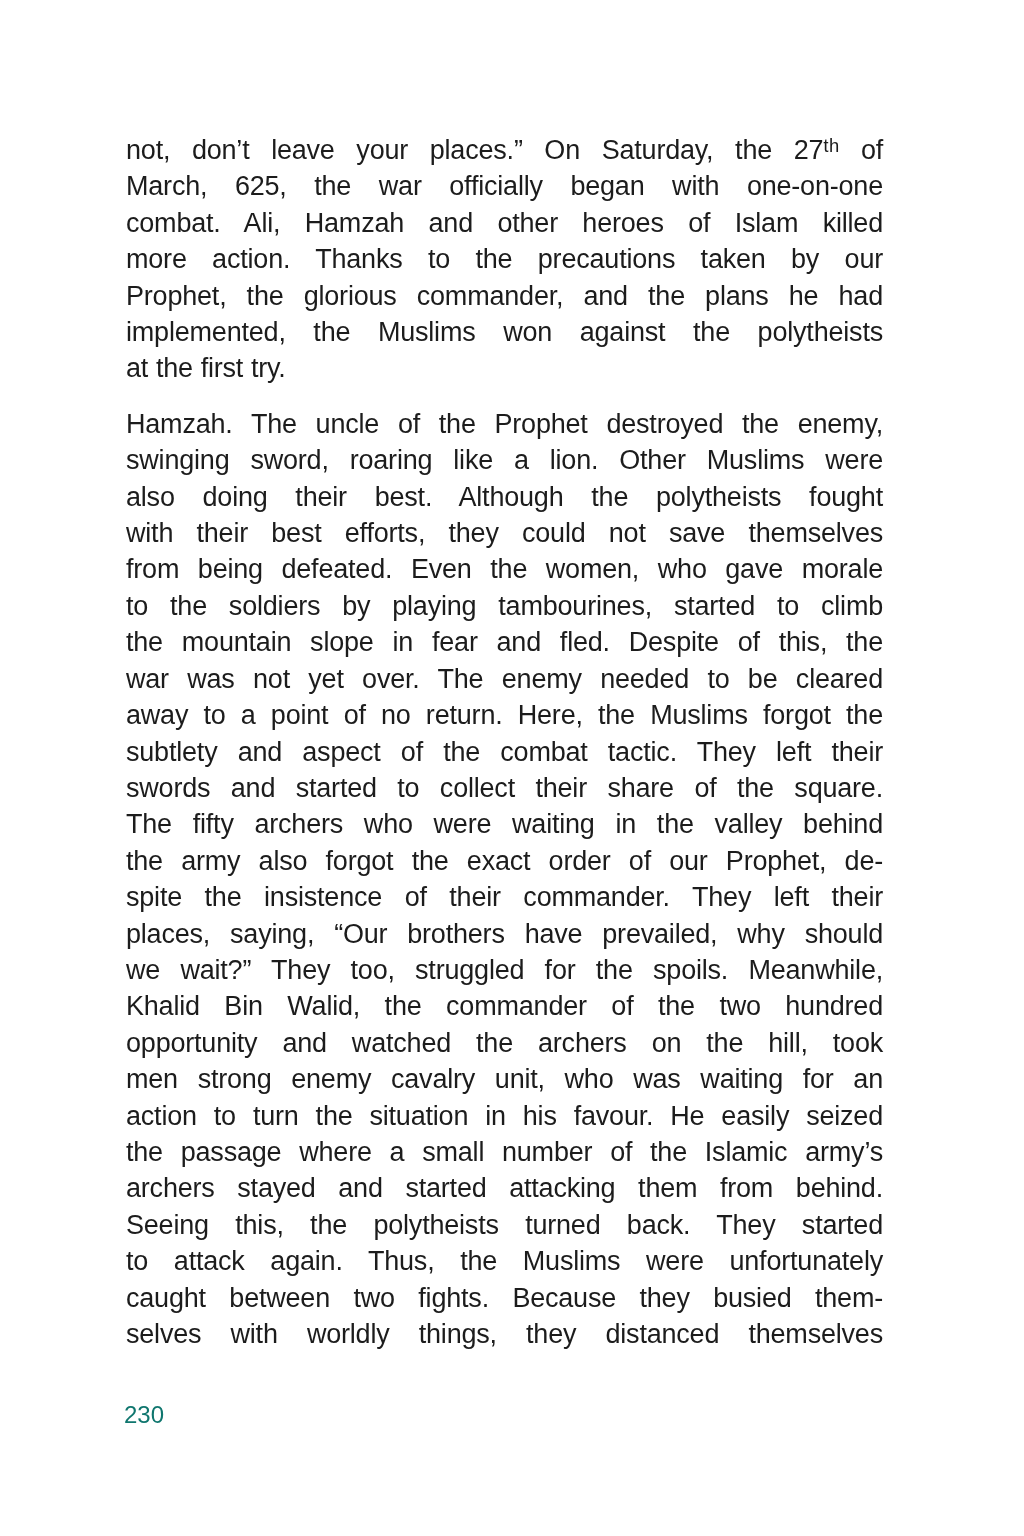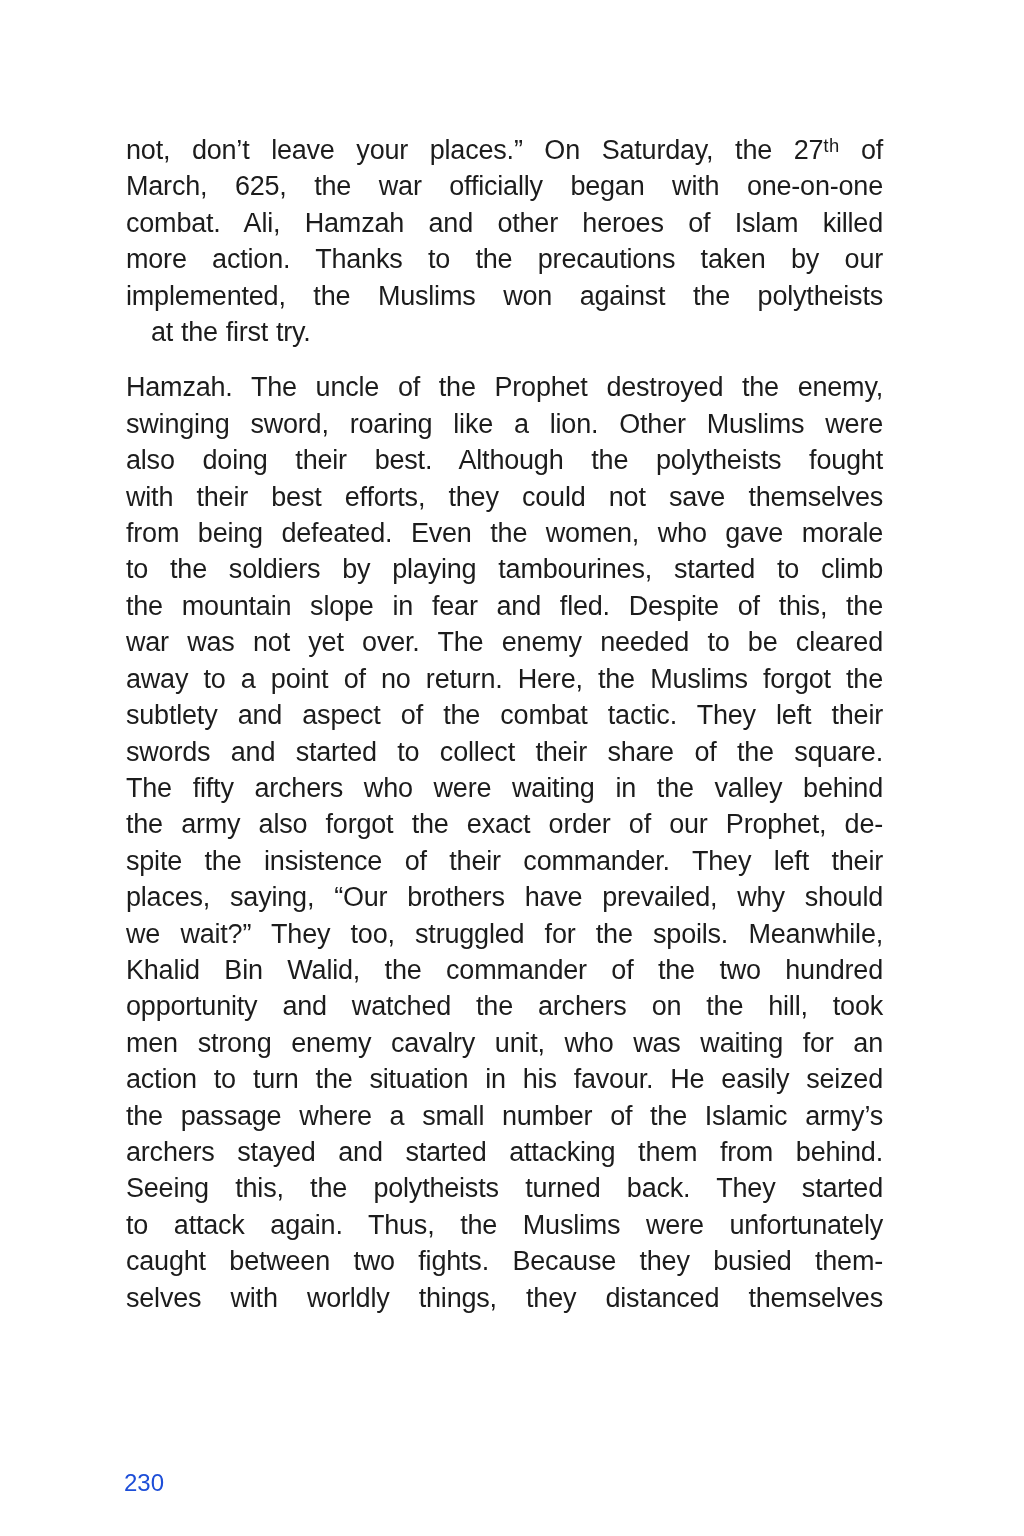--- a/index.html
+++ b/index.html
@@ -30,42 +30,42 @@
   .paragraph:last-child { margin-bottom: 17px; }
   .line {
     display: block;
     text-align: justify;
     text-align-last: justify;
     white-space: normal;
     word-spacing: 0.5px;
   }
   .line.flush-left {
     text-align-last: left;
-    margin-left: 25px;
   }
   .page-number {
     position: absolute;
     left: 124px;
-    top: 1468px;
-    color: #1d4ed8;
+    top: 1400px;
+    color: #0f766e;
     font-size: 24px;
     line-height: 30px;
     letter-spacing: 0;
   }
 </style>
 </head>
 <body>
 
 <div class="page">
   <div class="text-block">
       <div class="paragraph">
         <span class="line">not, don’t leave your places.” On Saturday, the 27ᵗʰ of</span>
         <span class="line">March, 625, the war officially began with one-on-one</span>
         <span class="line">combat. Ali, Hamzah and other heroes of Islam killed</span>
         <span class="line">more action. Thanks to the precautions taken by our</span>
+        <span class="line">Prophet, the glorious commander, and the plans he had</span>
         <span class="line">implemented, the Muslims won against the polytheists</span>
         <span class="line flush-left">at the first try.</span>
       </div>
       <div class="paragraph">
         <span class="line">Hamzah. The uncle of the Prophet destroyed the enemy,</span>
         <span class="line">swinging sword, roaring like a lion. Other Muslims were</span>
         <span class="line">also doing their best. Although the polytheists fought</span>
         <span class="line">with their best efforts, they could not save themselves</span>
         <span class="line">from being defeated. Even the women, who gave morale</span>
         <span class="line">to the soldiers by playing tambourines, started to climb</span>

